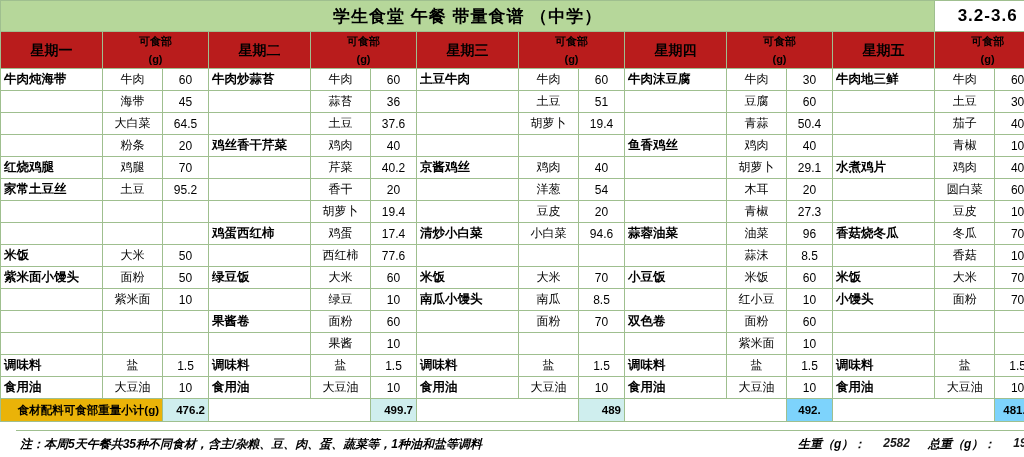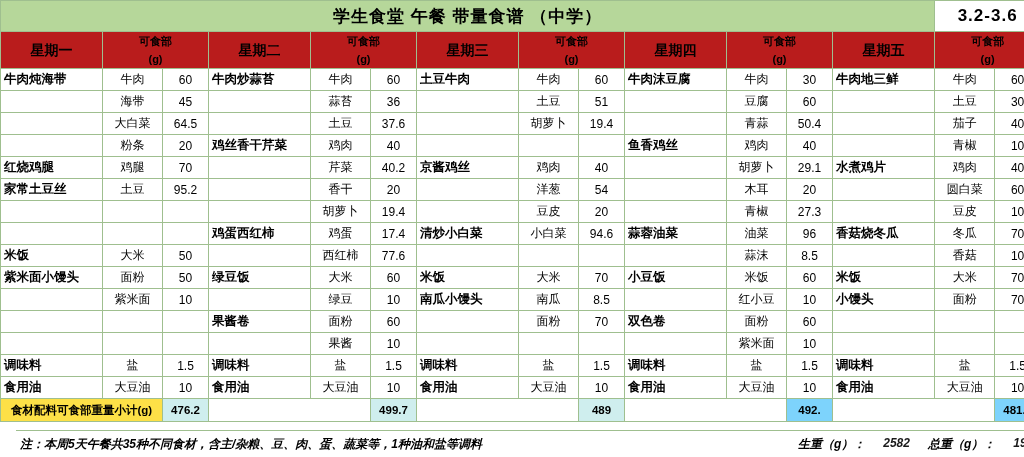--- a/index.html
+++ b/index.html
@@ -41,22 +41,22 @@
     font-size:14px;
     height:34px;
     line-height:15px;
   }
   .hdr td.small{font-size:11px;font-weight:bold;line-height:18px;}
   .dish{font-weight:bold;font-size:12.5px;text-align:left;}
   .ing{text-align:center;font-size:12px;}
   .qty{text-align:center;font-size:12px;}
   .blank{background:#ffffff;}
   .sum-row td{font-weight:bold;font-size:11.5px;height:22px;}
-  .sum-label{text-align:center;background:#fde047;}
-  .sum-val{text-align:center;background:#cfeeee;}
+  .sum-label{text-align:right;background:#eab308;}
+  .sum-val{text-align:right;background:#cfeeee;}
   .sum-val2{text-align:center;background:#7dd3fc;}
   .foot{
     position:absolute;left:16px;bottom:0;width:1024px;height:26px;
     display:flex;align-items:center;
     font-size:12px;font-weight:bold;
     border-top:1px solid #9fbf8f;
     background:#ffffff;
     font-style:italic;
   }
   .foot .left{padding-left:4px;flex:1 1 auto;font-weight:bold;}

